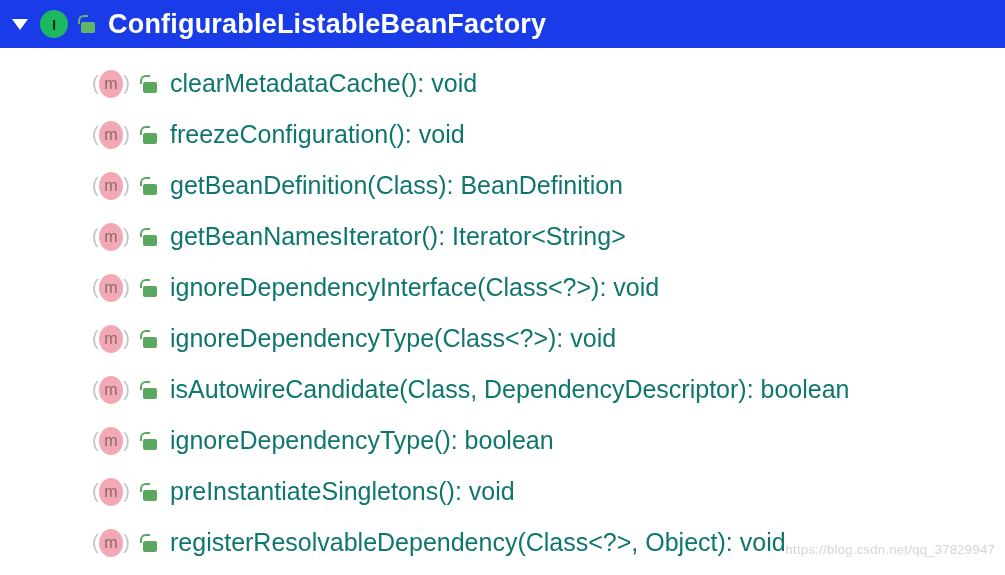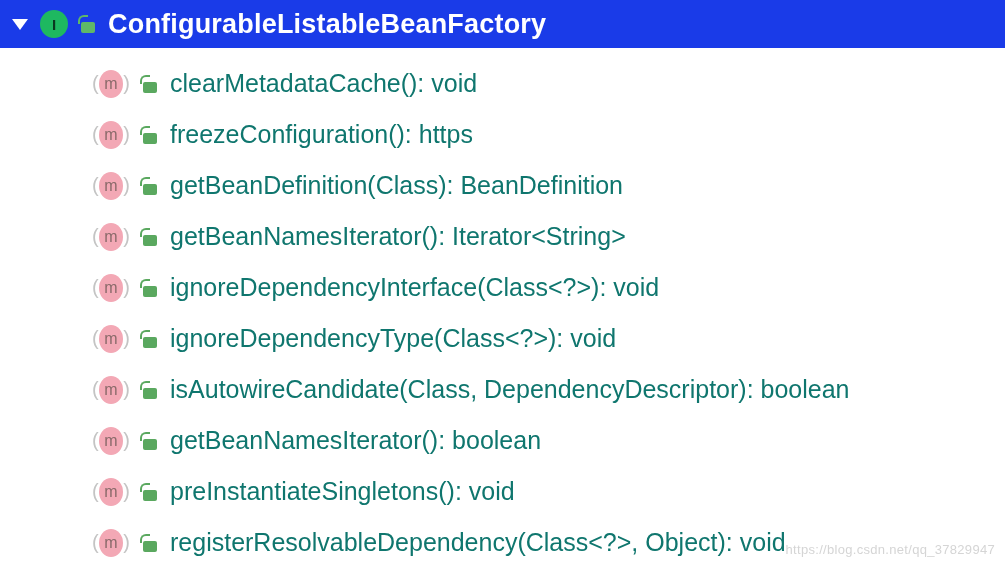--- a/index.html
+++ b/index.html
@@ -159,21 +159,21 @@
       <span class="method-signature">clearMetadataCache(): void</span>
     </div>
     <div class="method-row">
       <div class="method-badge">
         <span class="method-badge-paren-left">(</span>
         <span class="method-badge-circle"></span>
         <span class="method-badge-letter">m</span>
         <span class="method-badge-paren-right">)</span>
       </div>
       <span class="lock-icon open"></span>
-      <span class="method-signature">freezeConfiguration(): https</span>
+      <span class="method-signature">freezeConfiguration(): void</span>
     </div>
     <div class="method-row">
       <div class="method-badge">
         <span class="method-badge-paren-left">(</span>
         <span class="method-badge-circle"></span>
         <span class="method-badge-letter">m</span>
         <span class="method-badge-paren-right">)</span>
       </div>
       <span class="lock-icon open"></span>
       <span class="method-signature">getBeanDefinition(Class): BeanDefinition</span>
@@ -219,21 +219,21 @@
       <span class="method-signature">isAutowireCandidate(Class, DependencyDescriptor): boolean</span>
     </div>
     <div class="method-row">
       <div class="method-badge">
         <span class="method-badge-paren-left">(</span>
         <span class="method-badge-circle"></span>
         <span class="method-badge-letter">m</span>
         <span class="method-badge-paren-right">)</span>
       </div>
       <span class="lock-icon open"></span>
-      <span class="method-signature">getBeanNamesIterator(): boolean</span>
+      <span class="method-signature">ignoreDependencyType(): boolean</span>
     </div>
     <div class="method-row">
       <div class="method-badge">
         <span class="method-badge-paren-left">(</span>
         <span class="method-badge-circle"></span>
         <span class="method-badge-letter">m</span>
         <span class="method-badge-paren-right">)</span>
       </div>
       <span class="lock-icon open"></span>
       <span class="method-signature">preInstantiateSingletons(): void</span>

